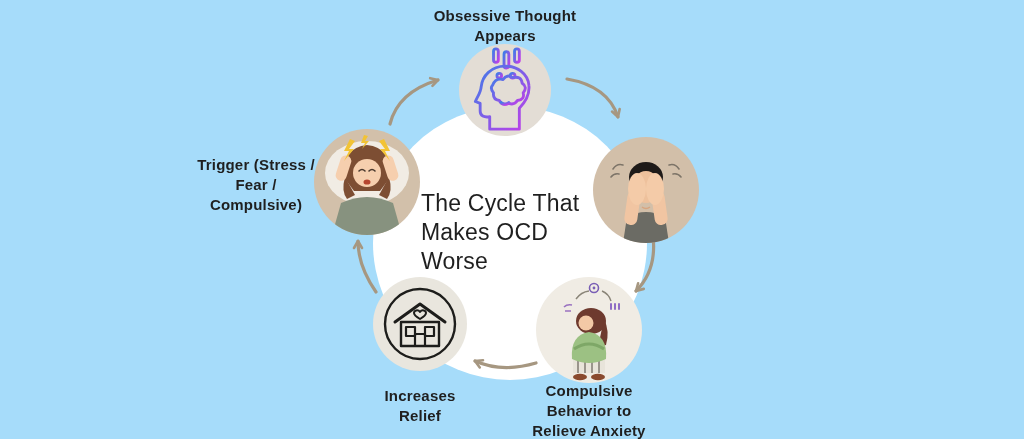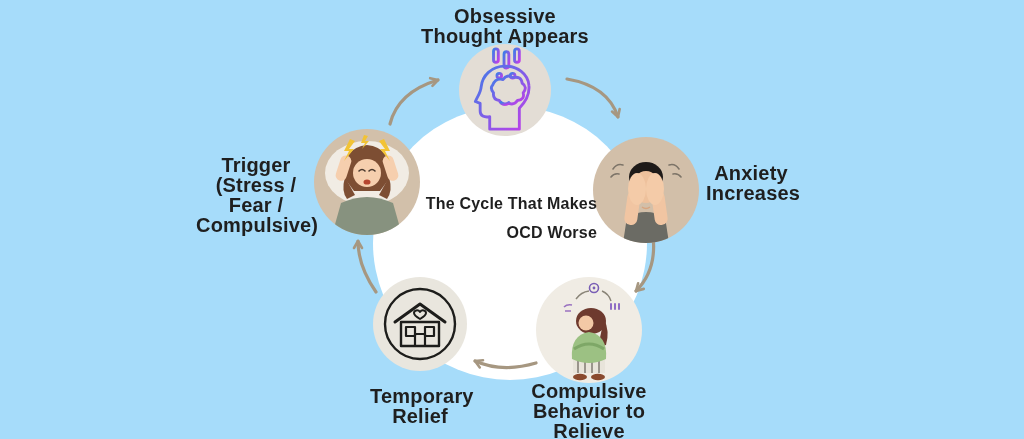--- a/index.html
+++ b/index.html
@@ -10,37 +10,37 @@
     overflow:hidden;
     font-family:"Liberation Sans","DejaVu Sans",sans-serif;
     color:#1f1f1f;
   }
   .center-circle{
     position:absolute;left:373px;top:106px;width:274px;height:274px;
     border-radius:50%;background:#ffffff;z-index:1;
   }
   .title{
     position:absolute;left:421px;top:189px;width:176px;z-index:4;
-    text-align:right;font-size:16px;line-height:29px;font-weight:bold;
+    text-align:left;font-size:23px;line-height:29px;font-weight:normal;
     letter-spacing:.2px;
   }
   .arrows{position:absolute;left:0;top:0;z-index:2;pointer-events:none;}
   .node{
     position:absolute;border-radius:50%;overflow:hidden;z-index:3;
     display:flex;align-items:center;justify-content:center;
   }
   .node svg{display:block;}
   .n-top{left:459px;top:44px;width:92px;height:92px;background:#e3ddd5;}
   .n-right{left:593px;top:137px;width:106px;height:106px;background:#d2bfa9;}
   .n-bottomright{left:536px;top:277px;width:106px;height:106px;background:#f0ece4;}
   .n-bottomleft{left:373px;top:277px;width:94px;height:94px;background:#e9e6de;}
   .n-left{left:314px;top:129px;width:106px;height:106px;background:#d2c0aa;}
   .label{
     position:absolute;z-index:4;text-align:center;
-    font-size:20px;line-height:20px;font-weight:bold;letter-spacing:.2px;
+    font-size:15px;line-height:20px;font-weight:bold;letter-spacing:.2px;
   }
   .l-top{left:415px;top:6px;width:180px;}
   .l-right{left:706px;top:163px;width:90px;}
   .l-bottomright{left:523px;top:381px;width:132px;}
   .l-bottomleft{left:370px;top:386px;width:100px;}
   .l-left{left:196px;top:155px;width:120px;}
 </style>
 </head>
 <body>
 
@@ -164,18 +164,17 @@
       <g fill="#f2c335">
         <polygon points="36,10 30,22 35,22 30,32 40,20 35,20 41,12"></polygon>
         <polygon points="70,10 76,22 71,22 76,32 66,20 71,20 65,12"></polygon>
         <polygon points="50,6 47,14 51,14 48,20 55,12 51,12 54,7"></polygon>
       </g>
       <path d="M18 106 L27 74 Q53 62 79 74 L88 106 Z" fill="#87927f"></path>
     </svg>
   </div>
 
   <div class="label l-top">Obsessive Thought Appears</div>
-  <div class="label l-right">Anxiety Increases</div>
   <div class="label l-bottomright">Compulsive Behavior to Relieve Anxiety</div>
-  <div class="label l-bottomleft">Temporary Relief</div>
+  <div class="label l-bottomleft">Increases Relief</div>
   <div class="label l-left">Trigger (Stress / Fear / Compulsive)</div>
 
 </div>
 
 </body></html>

